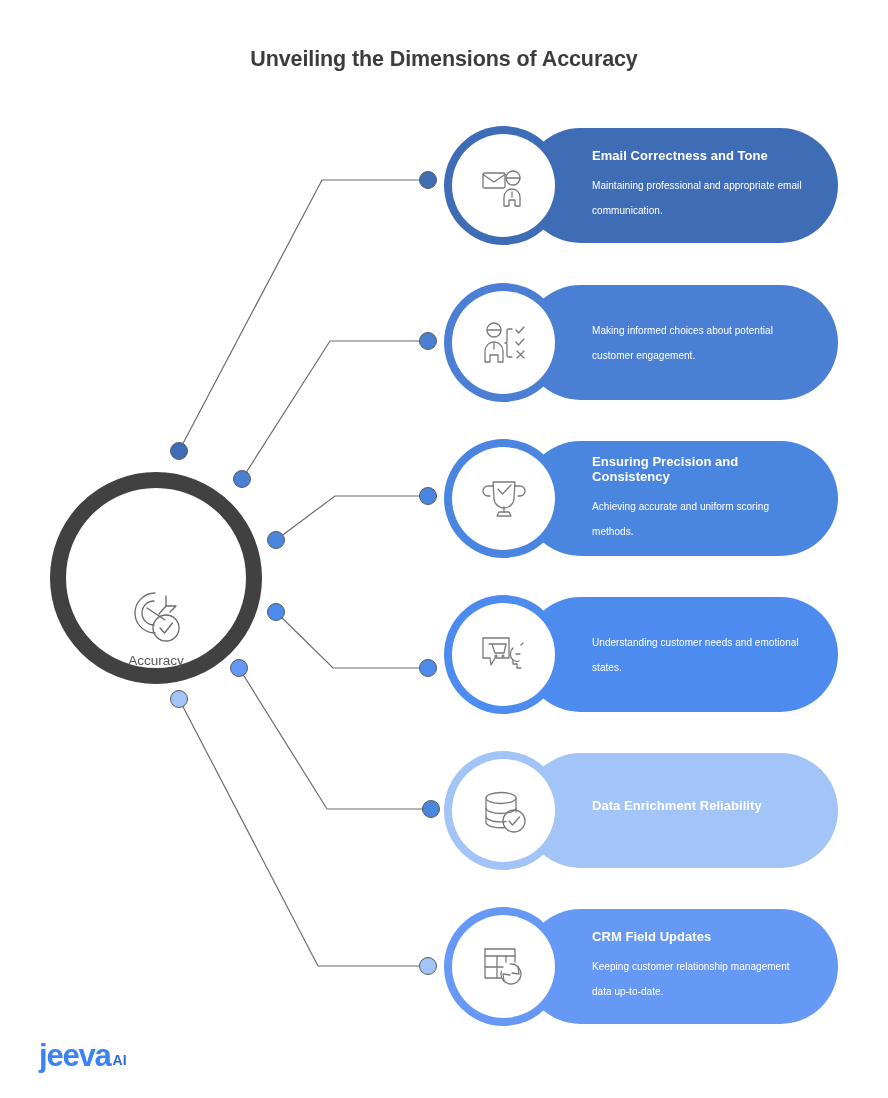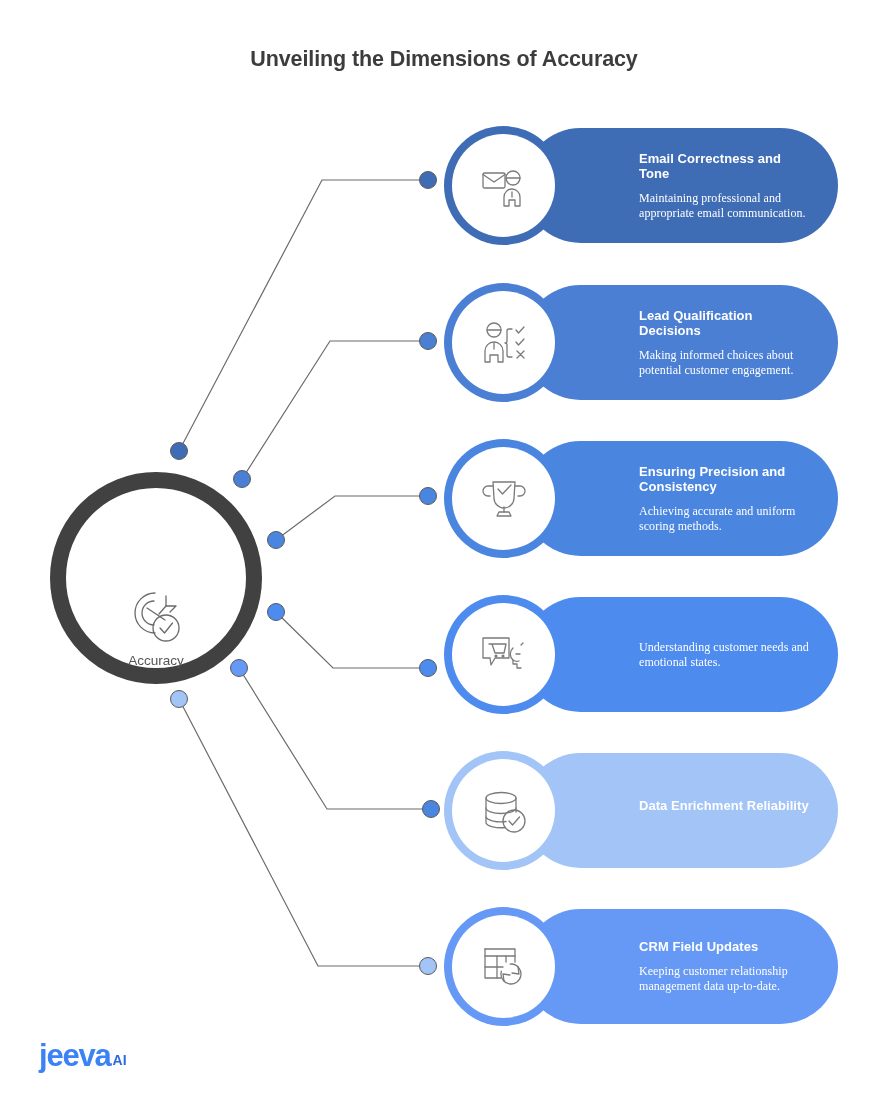--- a/index.html
+++ b/index.html
@@ -36,32 +36,32 @@
   .hub-label { font-size: 13.5px; color: #555555; }
 
   
   .card {
     position: absolute;
     height: 115px;
     border-radius: 57.5px;
     display: flex; align-items: center;
   }
   .card-text {
-    margin-left: 116px;
+    margin-left: 69px;
     padding-right: 26px;
     width: 100%;
   }
   .card-title {
     font-size: 13px; font-weight: bold; color: #ffffff;
     line-height: 15.5px; letter-spacing: 0.05px;
     margin-bottom: 9px;
   }
   .card-desc {
-    font-size: 12px; color: #ffffff;
-    line-height: 15px; letter-spacing: 0.05px; font-family: Liberation Serif, serif;
+    font-size: 10px; color: #ffffff;
+    line-height: 25px; letter-spacing: 0.05px;
   }
 
   
   .badge {
     position: absolute;
     width: 119px; height: 119px;
     border-radius: 50%;
     display: flex; align-items: center; justify-content: center;
   }
   .badge-gap {
@@ -151,21 +151,20 @@
         <path d="M27 17 L41 17"></path>
         <path d="M25 45 L25 36 A8 8 0 0 1 41 36 L41 45 L36 45 L36 39 L30 39 L30 45 Z"></path>
         <path d="M33 31 L33 36"></path>
       </svg>
     </div>
       </div>
   </div>
 
   <div class="card" style="left:523px; top:285px; width:315px; background:#4a7fd4;">
     <div class="card-text">
-      <div class="card-title">Lead Qualification Decisions</div>
       <div class="card-desc">Making informed choices about potential customer engagement.</div>
     </div>
   </div>
   <div class="badge" style="left:444px; top:283px; background:#4a7fd4;">
     <div class="badge-gap">
         <div class="badge-inner">
       <svg class="badge-icon" viewBox="0 0 50 50" fill="none" stroke="#7a7a7a" stroke-width="1.3" stroke-linecap="round" stroke-linejoin="round">
         <circle cx="15" cy="12" r="7"></circle>
         <path d="M8 12 L22 12"></path>
         <path d="M6 44 L6 33 A9 9 0 0 1 24 33 L24 44 L19 44 L19 37 L11 37 L11 44 Z"></path>

